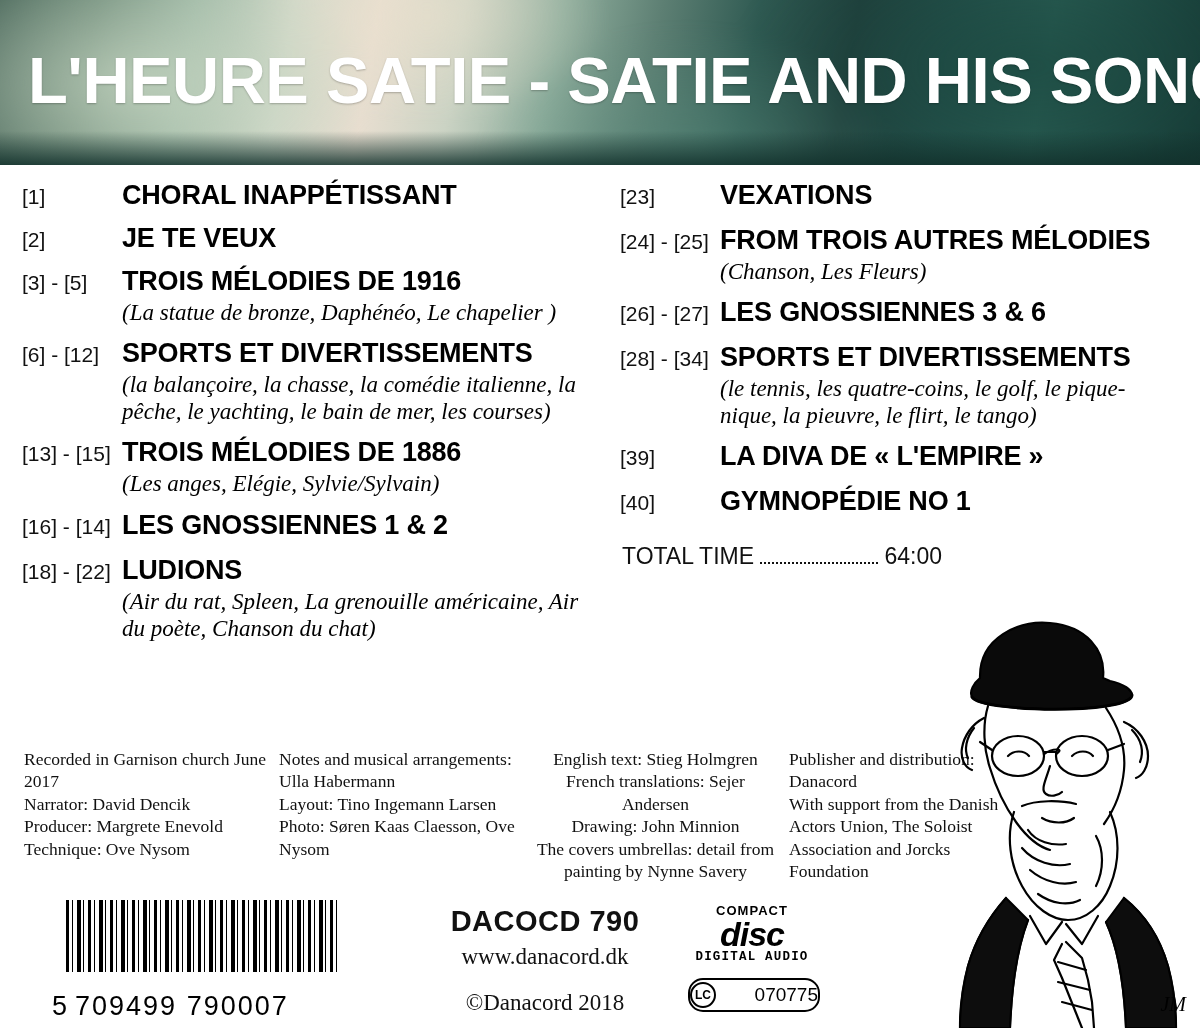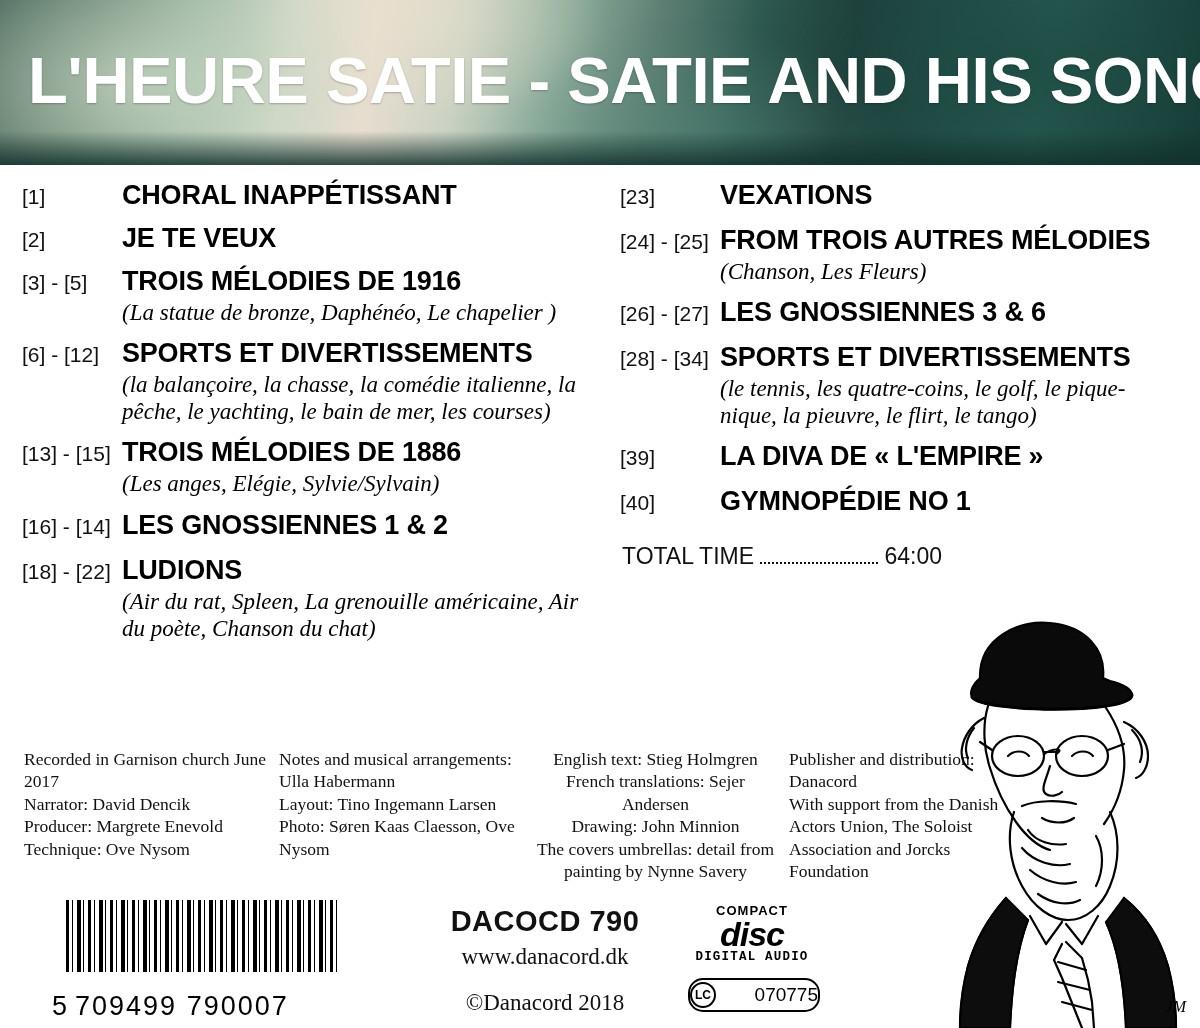--- a/index.html
+++ b/index.html
@@ -279,21 +279,21 @@
     bottom: 0;
     width: 290px;
     height: 430px;
   }
   .jm {
     position: absolute;
     right: 14px;
     bottom: 12px;
     font-family: "Liberation Serif", serif;
     font-style: italic;
-    font-size: 16px;
+    font-size: 20px;
     color: #000;
   }
 </style>
 </head>
 <body>
 
 <div id="page">
 
   <div class="banner">
     <div class="banner-title">L'HEURE SATIE - SATIE AND HIS SONGS</div>

